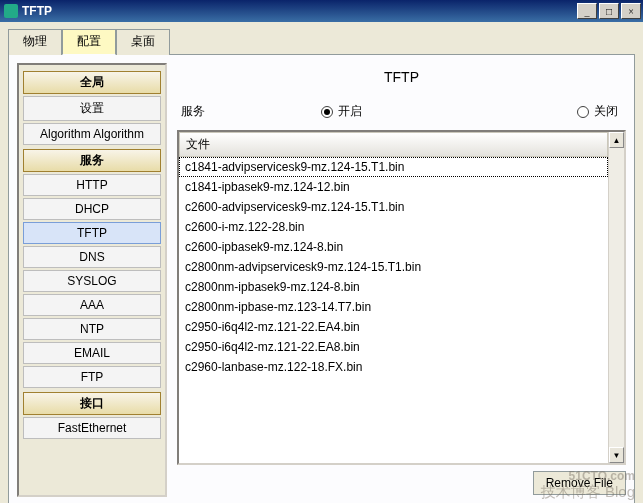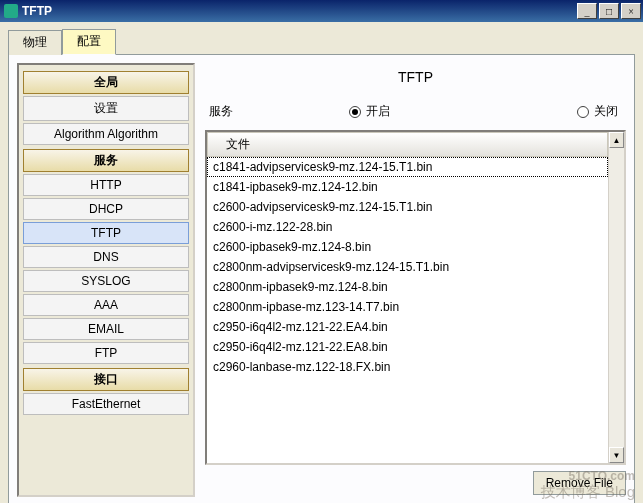--- a/index.html
+++ b/index.html
@@ -4,42 +4,42 @@
 <style>
 * { box-sizing: border-box; margin: 0; padding: 0; font-family: "Microsoft YaHei", Tahoma, sans-serif; font-size: 12px; }
 body { background: #ece9d8; width: 643px; height: 503px; overflow: hidden; position: relative; }
 
 .titlebar { background: linear-gradient(#0a246a, #3a6ea5); height: 22px; display: flex; align-items: center; padding: 0 2px 0 4px; color: #fff; }
 .titlebar .icon { width: 14px; height: 14px; background: #2a8; border-radius: 2px; margin-right: 4px; }
 .titlebar .title { flex: 1; font-weight: bold; }
 .winbtns { display: flex; gap: 2px; }
 .winbtn { width: 20px; height: 16px; background: #d4d0c8; border: 1px solid #fff; border-right-color:#404040; border-bottom-color:#404040; display:flex; align-items:center; justify-content:center; font-size:10px; color:#000; font-family: Tahoma; cursor:default; }
 
-.tabs { display:flex; margin: 6px 0 0 8px; align-items: center; }
+.tabs { display:flex; margin: 6px 0 0 8px; }
 .tab { padding: 3px 14px 4px; background:#ece9d8; border:1px solid #919b9c; border-bottom:none; margin-right:0px; position:relative; top:1px; cursor:default;}
 .tab.active { background:#fef9c3; z-index:2; border-bottom:1px solid #fcfcfe;}
 .tabpanel { border:1px solid #919b9c; background:#fcfcfe; margin: 0 8px 8px 8px; height: 452px; display:flex; padding:8px; gap:10px;}
 
-.sidebar { width: 178px; border: 2px inset #d4d0c8; background:#ece9d8; padding:4px 2px; display:flex; flex-direction:column; align-items:stretch; overflow:hidden;}
+.sidebar { width: 150px; border: 2px inset #d4d0c8; background:#ece9d8; padding:4px 2px; display:flex; flex-direction:column; align-items:stretch; overflow:hidden;}
 .group-header { background: linear-gradient(#f8f4e8,#e8dca8); border:1px solid #a08030; text-align:center; font-weight:bold; padding:2px 0; margin:2px 2px;}
 .side-item { background:#f4f4f4; border:1px solid #bdbdbd; text-align:center; padding:3px 11px; margin:0 2px 2px 2px; cursor:default;}
 .side-item.selected { background:#d8e4f8; border:1px solid #7a9ed8;}
 
 .content { flex:1; display:flex; flex-direction:column; }
 .svc-title { text-align:center; padding: 6px 0 14px; font-size:14px;}
 .svc-row { display:flex; align-items:center; padding: 4px 8px 10px 4px;}
 .svc-row .lbl { width: 140px; }
 .svc-row .opt { flex:1; display:flex; align-items:center;}
 .svc-row .opt.right { justify-content:flex-end; }
 .radio { width:12px; height:12px; border:1px solid #404040; border-radius:50%; background:#fff; margin-right:5px; display:inline-flex; align-items:center; justify-content:center;}
 .radio.checked::after{ content:""; width:6px; height:6px; background:#000; border-radius:50%;}
 
 .filesbox { border:2px inset #d4d0c8; background:#fff; flex:1; display:flex; margin: 0 0 6px 0;}
 .filesinner { flex:1; overflow:hidden; }
-.files-header { background: linear-gradient(#fff,#e4e2dc); border:1px solid #cac7ba; padding:3px 18px; cursor:default;}
+.files-header { background: linear-gradient(#fff,#e4e2dc); border:1px solid #cac7ba; padding:3px 6px; cursor:default;}
 .file-row { padding:3px 6px; border-bottom:0; white-space:nowrap; overflow:hidden; text-overflow:ellipsis;}
 .file-row.sel { border:1px dotted #000; padding:2px 5px;}
 .scrollbar { width:16px; background:#efede5; border-left:1px solid #d4d0c8; display:flex; flex-direction:column; justify-content:space-between;}
 .sb-btn{ height:16px; background:#e8e5da; border:1px solid #fff; border-right-color:#888; border-bottom-color:#888; display:flex;align-items:center;justify-content:center; font-size:8px;}
 
 .btnrow { display:flex; justify-content:flex-end; padding: 0 0 2px 0; text-align: right;}
 .btn { background:#ece9d8; border:1px solid #919b9c; padding:4px 12px; cursor:default;}
 
 .watermark{ position:absolute; right:8px; bottom:4px; color:rgba(120,110,100,0.45); font-size:22px; font-weight:bold; pointer-events:none; text-align:right; line-height:1;}
 .watermark small{ display:block; font-size:15px; font-weight:normal;}
@@ -53,36 +53,38 @@
   <div class="winbtns">
     <div class="winbtn">_</div>
     <div class="winbtn">□</div>
     <div class="winbtn">×</div>
   </div>
 </div>
 
 <div class="tabs">
   <div class="tab">物理</div>
   <div class="tab active">配置</div>
+  <div class="tab">桌面</div>
 </div>
 
 <div class="tabpanel">
 
   <div class="sidebar">
     <div class="group-header">全局</div>
     <div class="side-item">设置</div>
     <div class="side-item">Algorithm Algorithm</div>
 
     <div class="group-header">服务</div>
     <div class="side-item">HTTP</div>
     <div class="side-item">DHCP</div>
     <div class="side-item selected">TFTP</div>
     <div class="side-item">DNS</div>
     <div class="side-item">SYSLOG</div>
     <div class="side-item">AAA</div>
+    <div class="side-item">NTP</div>
     <div class="side-item">EMAIL</div>
     <div class="side-item">FTP</div>
 
     <div class="group-header">接口</div>
     <div class="side-item">FastEthernet</div>
   </div>
 
   <div class="content">
     <div class="svc-title">TFTP</div>
     <div class="svc-row">

